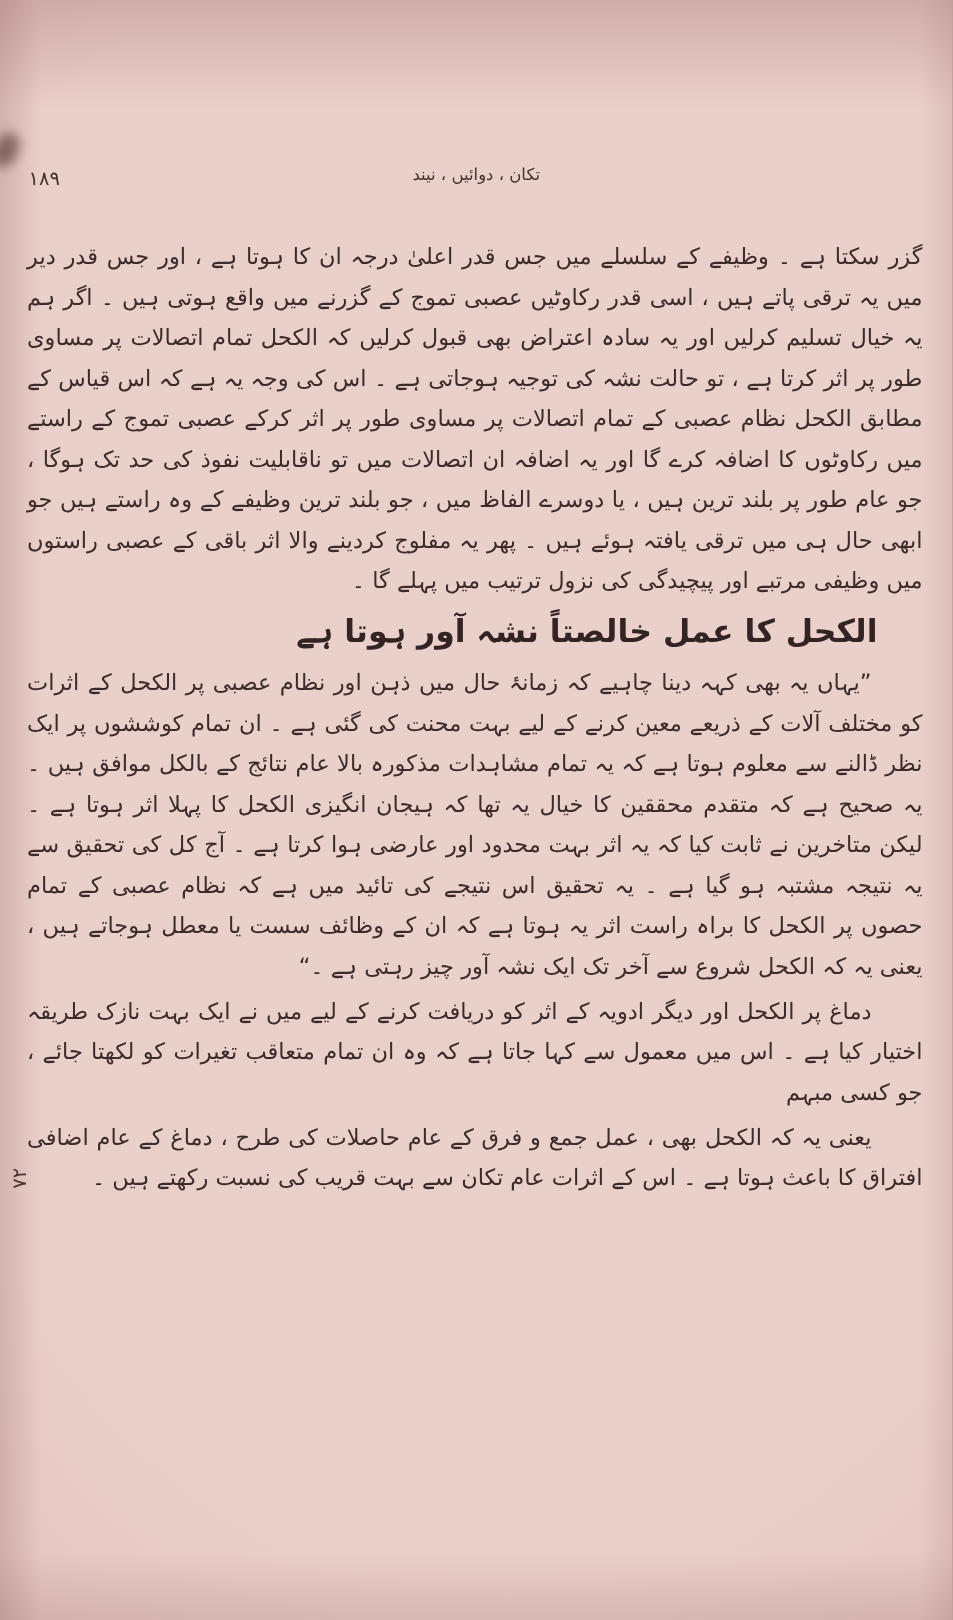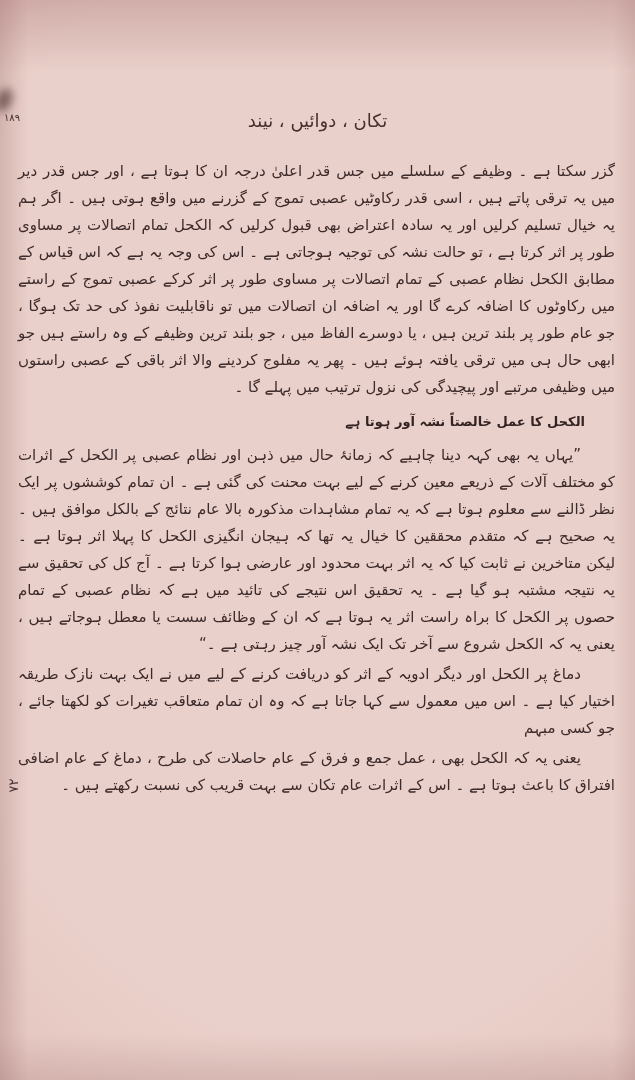--- a/index.html
+++ b/index.html
@@ -30,39 +30,39 @@
     background:rgba(62,32,30,.55);
     border-radius:50%;
     filter:blur(4px);
     transform:rotate(24deg);
   }
 
   .header{position:absolute;top:110px;left:0;right:0;height:26px;direction:rtl;}
   .header .title{
     position:absolute;left:0;right:0;
     text-align:center;
-    font-size:18px;letter-spacing:.5px;color:#46302f;
+    font-size:11px;letter-spacing:.5px;color:#46302f;
   }
   .header .page-num{
-    position:absolute;left:4px;top:2px;
-    font-size:10px;color:#46302f;
+    position:absolute;left:19px;top:2px;
+    font-size:13px;color:#46302f;
   }
 
   .body-text{
     position:absolute;top:158px;right:20px;left:18px;
     direction:rtl;
     text-align:justify;
     font-size:15px;line-height:27px;
     color:#3d2b2b;
   }
   .body-text p{margin:0 0 3px 0;}
   .body-text p.indent{text-indent:34px;}
 
   h3.sec{
-    font-size:13px;font-weight:bold;
+    font-size:21px;font-weight:bold;
     margin:7px 30px 7px 0;
     letter-spacing:.3px;
     color:#342323;
   }
 
   .margin-num{
     position:absolute;left:7px;top:778px;
     font-size:13px;color:#4a3332;
     transform:rotate(-90deg);
   }

